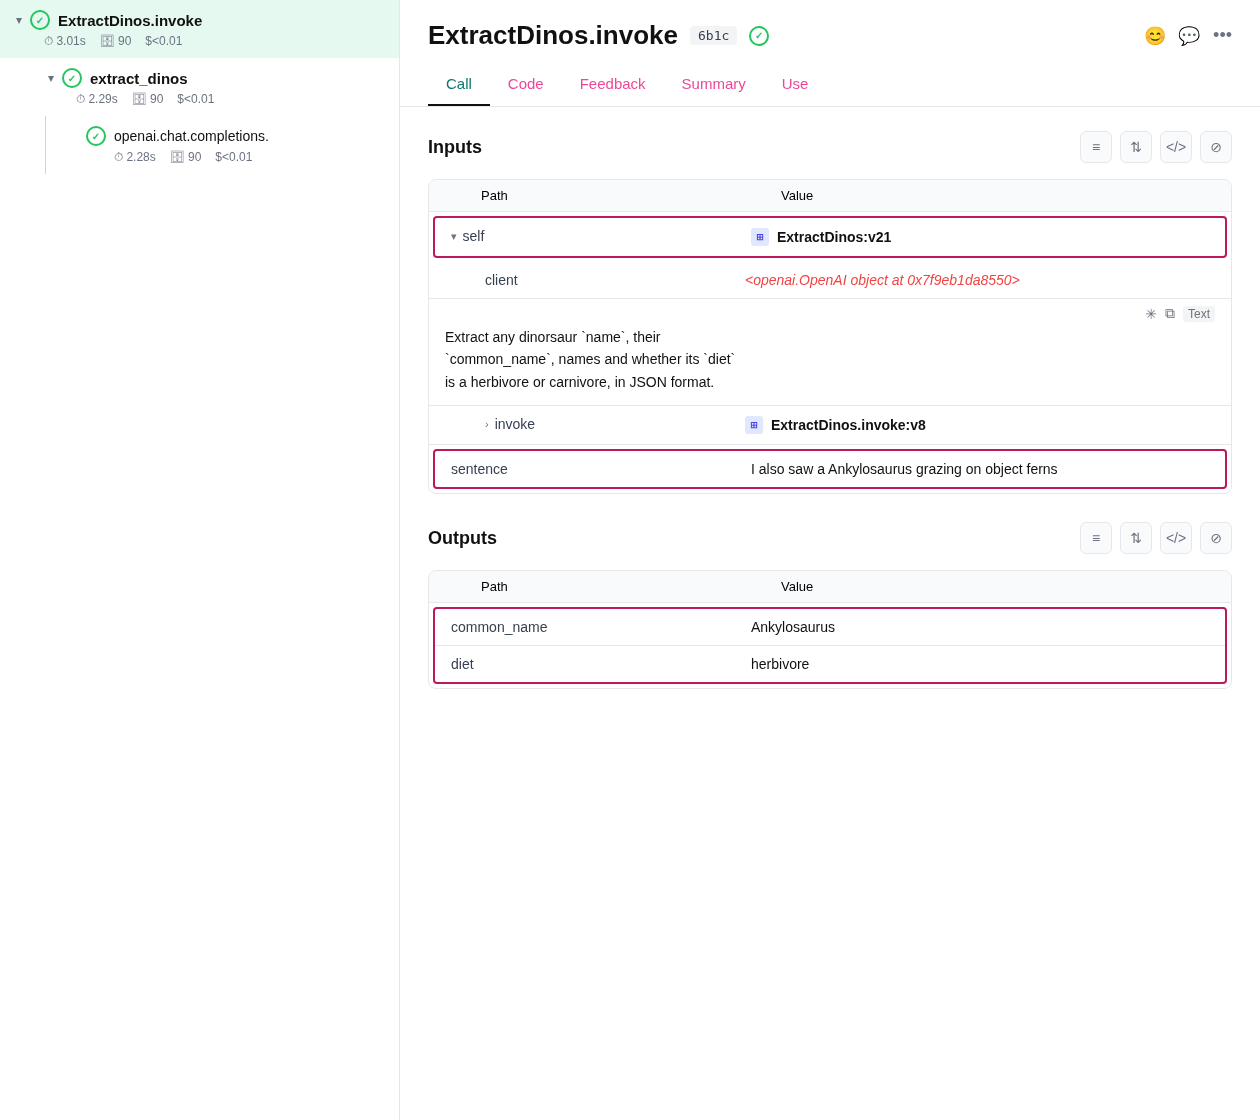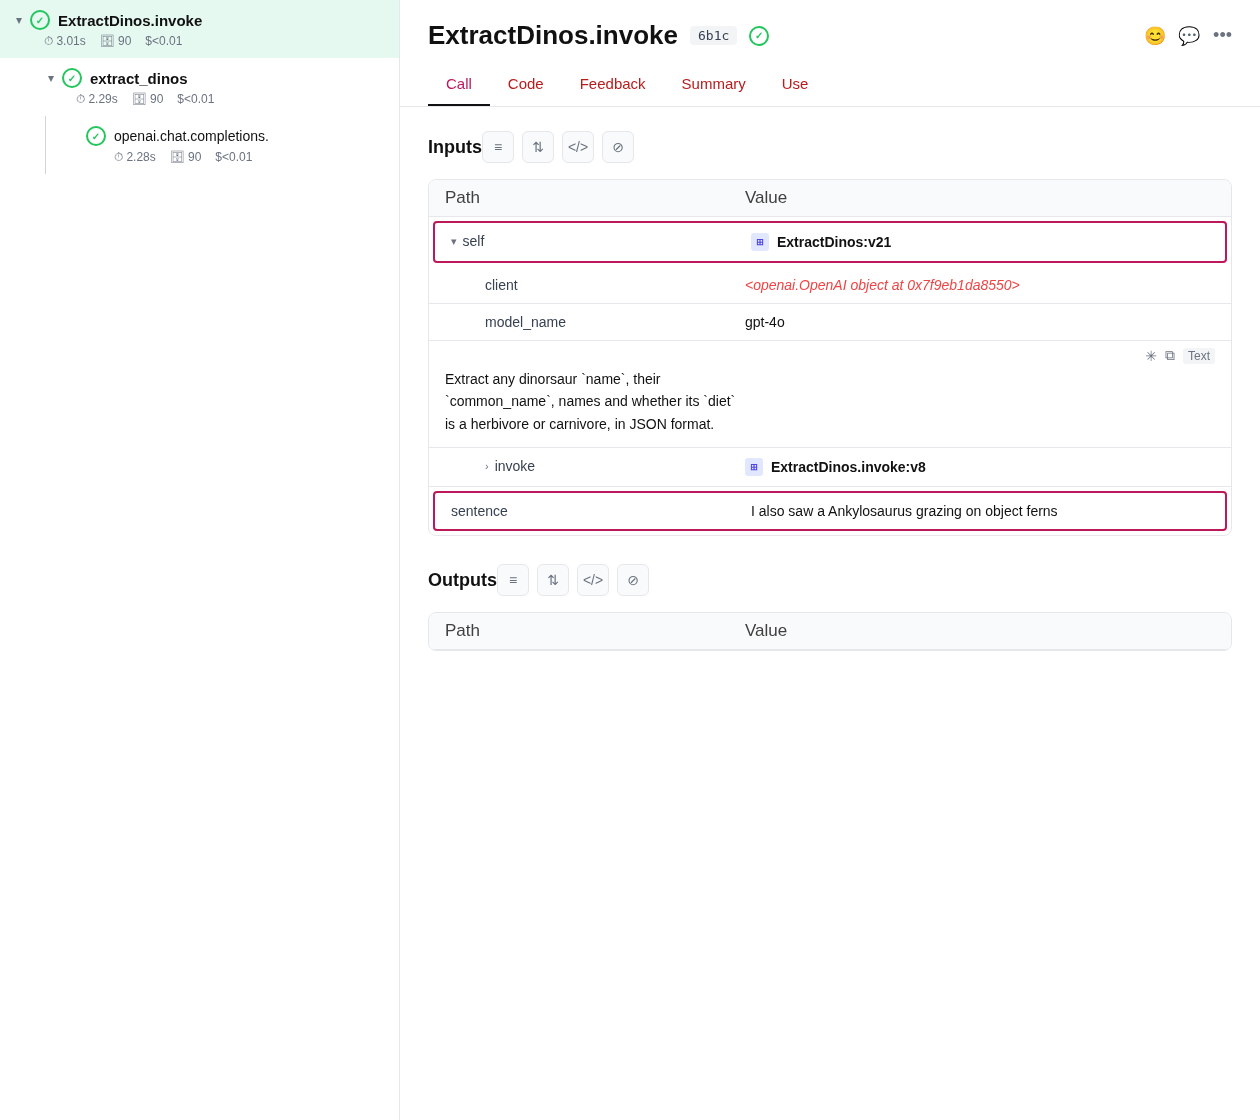--- a/index.html
+++ b/index.html
@@ -115,41 +115,41 @@
       cursor: pointer;
       font-size: 18px;
     }
     .tabs {
       display: flex;
       gap: 0;
     }
     .tab {
       padding: 8px 18px 12px;
       font-size: 15px;
-      color: #b91c1c;
+      color: #ec4899;
       cursor: pointer;
       border-bottom: 2px solid transparent;
       font-weight: 400;
     }
     .tab.active {
-      color: #be185d;
+      color: #0f766e;
       border-bottom: 2px solid #111;
       font-weight: 500;
     }
 
     
     .main-content {
       padding: 24px 28px;
     }
 
     
     .section-header {
       display: flex;
       align-items: center;
-      justify-content: flex-start;
+      justify-content: space-between;
       margin-bottom: 16px;
     }
     .section-title {
       font-size: 18px;
       font-weight: 700;
       color: #111;
     }
     .section-actions {
       display: flex;
       gap: 8px;
@@ -177,23 +177,24 @@
       overflow: hidden;
     }
     .table-header-row {
       display: grid;
       grid-template-columns: 300px 1fr;
       background: #f9fafb;
       border-bottom: 1px solid #e5e7eb;
       padding: 8px 16px;
     }
     .table-header-cell {
-      font-size: 17px;
+      font-size: 13px;
       font-weight: 500;
-      color: #404040;
+      color: #000000;
+      margin-left: 36px;
     }
     .table-row {
       display: grid;
       grid-template-columns: 300px 1fr;
       border-bottom: 1px solid #e5e7eb;
       padding: 10px 16px;
       align-items: start;
     }
     .table-row:last-child {
       border-bottom: none;
@@ -355,28 +356,20 @@
 
         <div class="table-row">
           <div class="path-cell indented">
             <span>client</span>
           </div>
           <div class="value-cell text-gray">
             <span>&lt;openai.OpenAI object at 0x7f9eb1da8550&gt;</span>
           </div>
         </div>
 
-        <div class="table-row">
-          <div class="path-cell indented">
-            <span>model_name</span>
-          </div>
-          <div class="value-cell">
-            <span>gpt-4o</span>
-          </div>
-        </div>
 
 
         <div style="border-bottom: 1px solid #e5e7eb;">
           <div style="display: flex; justify-content: flex-end; align-items: center; gap: 8px; padding: 6px 16px 0;">
             <span style="color:#6b7280; font-size:14px;">✳</span>
             <span style="color:#6b7280; font-size:14px;">⧉</span>
             <span class="text-tag">Text</span>
           </div>
           <div style="display: grid; grid-template-columns: 300px 1fr; padding: 4px 16px 12px;">
             <div class="value-cell" style="align-items: flex-start; flex-direction: column; line-height: 1.6;">
@@ -421,18 +414,38 @@
         </div>
       </div>
 
       <div class="data-table">
 
         <div class="table-header-row">
           <div class="table-header-cell">Path</div>
           <div class="table-header-cell">Value</div>
         </div>
 
+        <div style="border: 2px solid #be185d; border-radius: 4px; margin: 4px;">
+
+          <div class="table-row">
+            <div class="path-cell">
+              <span>common_name</span>
+            </div>
+            <div class="value-cell">
+              <span>Ankylosaurus</span>
+            </div>
+          </div>
+
+          <div class="table-row" style="border-bottom: none;">
+            <div class="path-cell">
+              <span>diet</span>
+            </div>
+            <div class="value-cell">
+              <span>herbivore</span>
+            </div>
+          </div>
+        </div>
 
       </div>
     </div>
 
   </div>
 </div>
 
 </body></html>

